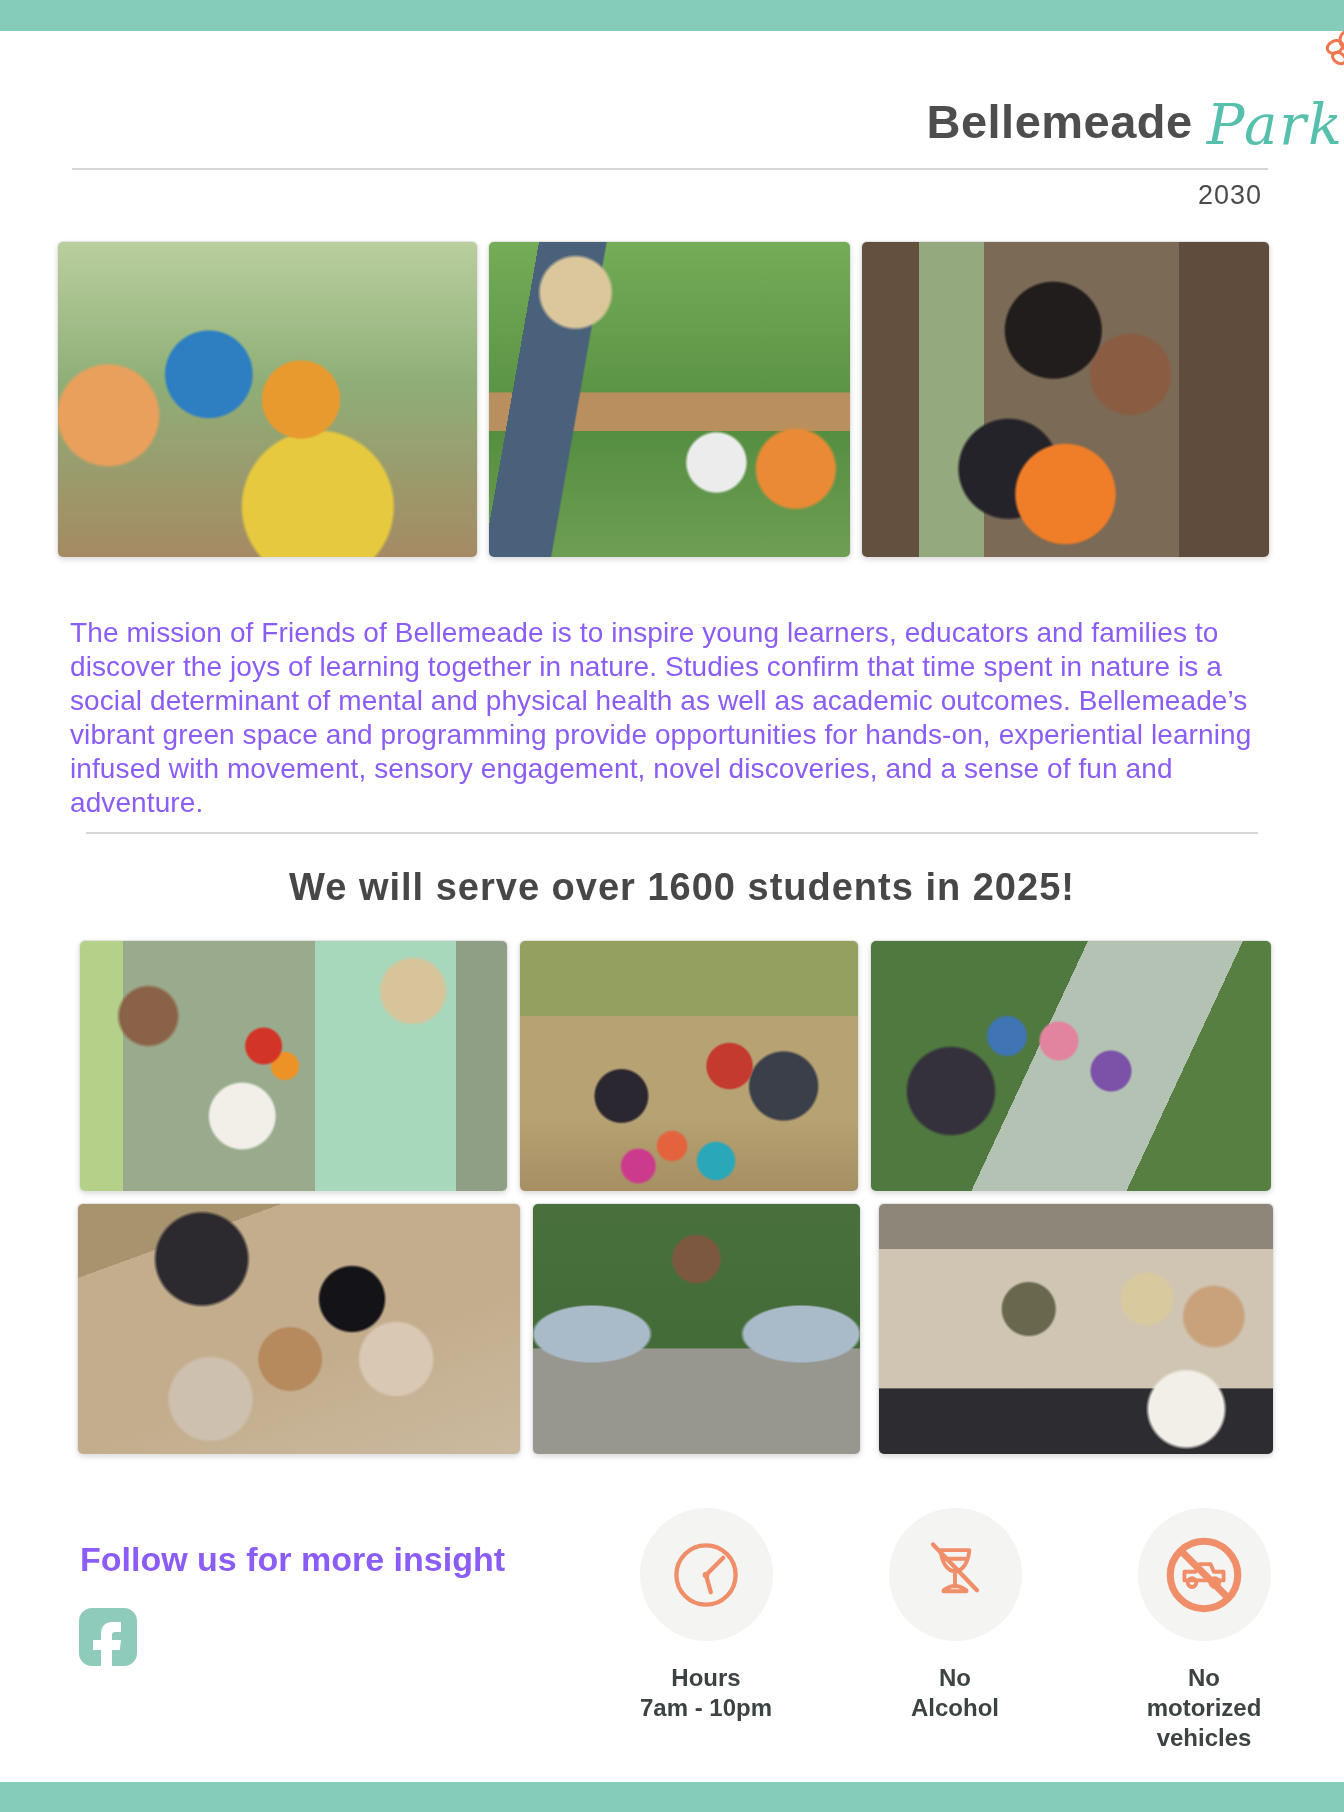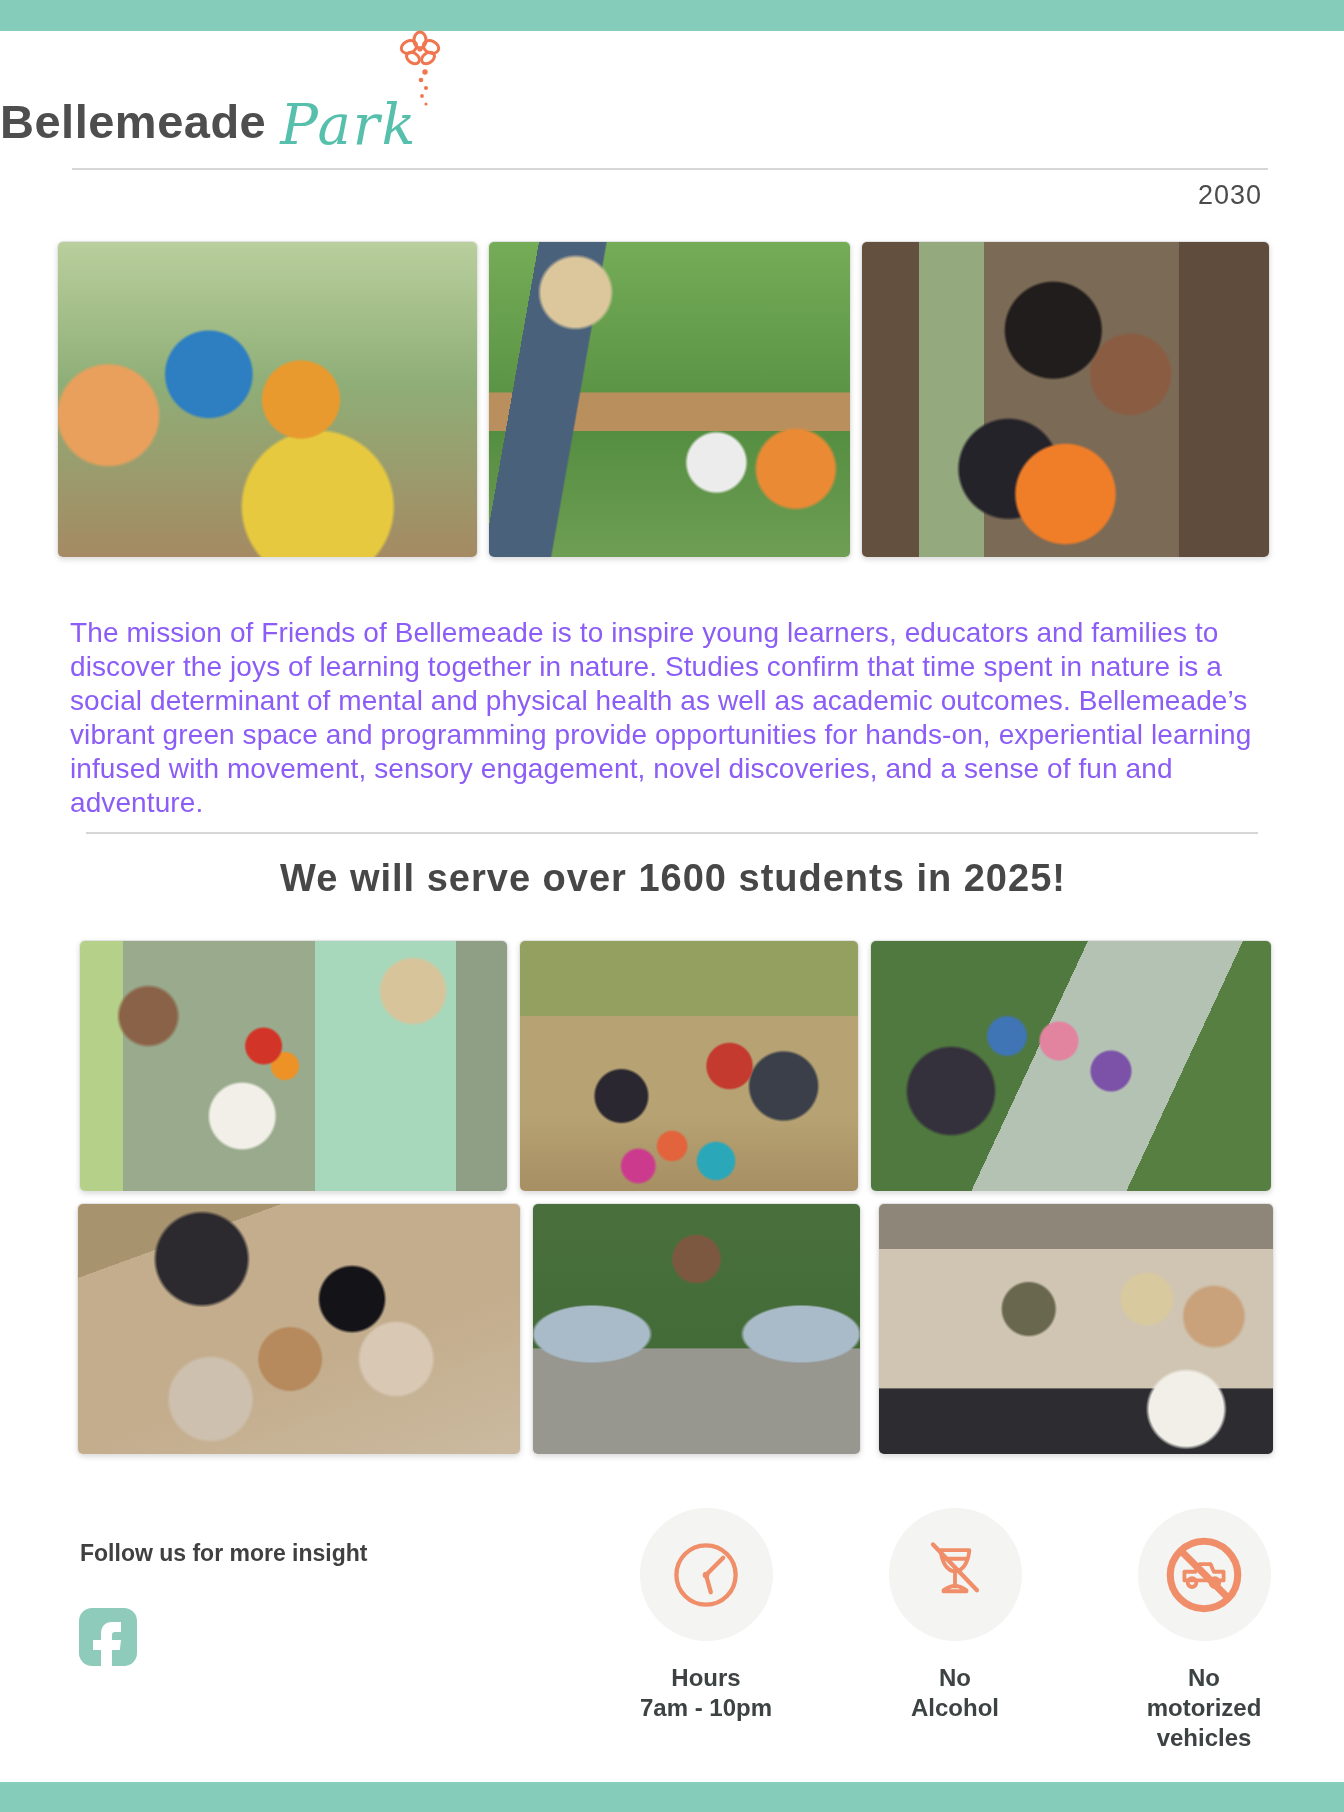--- a/index.html
+++ b/index.html
@@ -9,21 +9,21 @@
     background:#ffffff;
     overflow:hidden;
     font-family:"Liberation Sans", sans-serif;
     color:#3e4444;
   }
   .accent-bar{position:absolute;left:0;width:1344px;background:#86ccba;}
   .accent-bar.top{top:0;height:31px;}
   .accent-bar.bottom{top:1782px;height:30px;}
 
   
-  .logo{position:absolute;top:86px;left:0;width:1344px;text-align:left;white-space:nowrap;}
+  .logo{position:absolute;top:86px;left:0;width:1344px;text-align:right;white-space:nowrap;}
   .logo-wordmark{
     font-size:47px;font-weight:800;letter-spacing:.5px;color:#4e4e4e;
     vertical-align:baseline;
   }
   .logo-script{
     position:relative;display:inline-block;margin-left:14px;
     font-family:"DejaVu Serif", serif;font-style:italic;
     font-size:56px;font-weight:500;color:#57c0ad;letter-spacing:2px;
     top:6px;
   }
@@ -115,28 +115,28 @@
     radial-gradient(circle at 78% 82%, #f1efe8 0 10%, rgba(0,0,0,0) 11%),
     linear-gradient(0deg, #2c2c31 0 26%, rgba(0,0,0,0) 26.5%),
     linear-gradient(180deg, #8d8679 0 18%, #cfc5b2 18%);}
 
   
   .mission{
     position:absolute;top:588px;left:70px;width:1210px;
     font-size:28px;line-height:34px;color:#8b5cf6;letter-spacing:.1px;
   }
   .headline{
-    position:absolute;top:854px;left:72px;width:1196px;margin:3px;
+    position:absolute;top:854px;left:72px;width:1196px;margin:12px;
     text-align:center;font-size:38px;font-weight:800;letter-spacing:1px;color:#474747;
   }
 
   
   .follow-heading{
     position:absolute;top:1540px;left:80px;
-    font-size:23px;font-weight:700;color:#404040;
+    font-size:34px;font-weight:700;color:#8b5cf6;
   }
   .fb-row{position:absolute;top:1608px;left:79px;display:flex;align-items:center;}
   .fb-badge{
     width:58px;height:58px;border-radius:13px;background:#8ecbba;
     display:flex;align-items:flex-end;justify-content:center;overflow:hidden;
   }
   .fb-link{
     margin-left:16px;font-size:31px;font-weight:700;color:#72c2b1;
     text-decoration:underline;text-underline-offset:6px;text-decoration-thickness:2px;
   }

